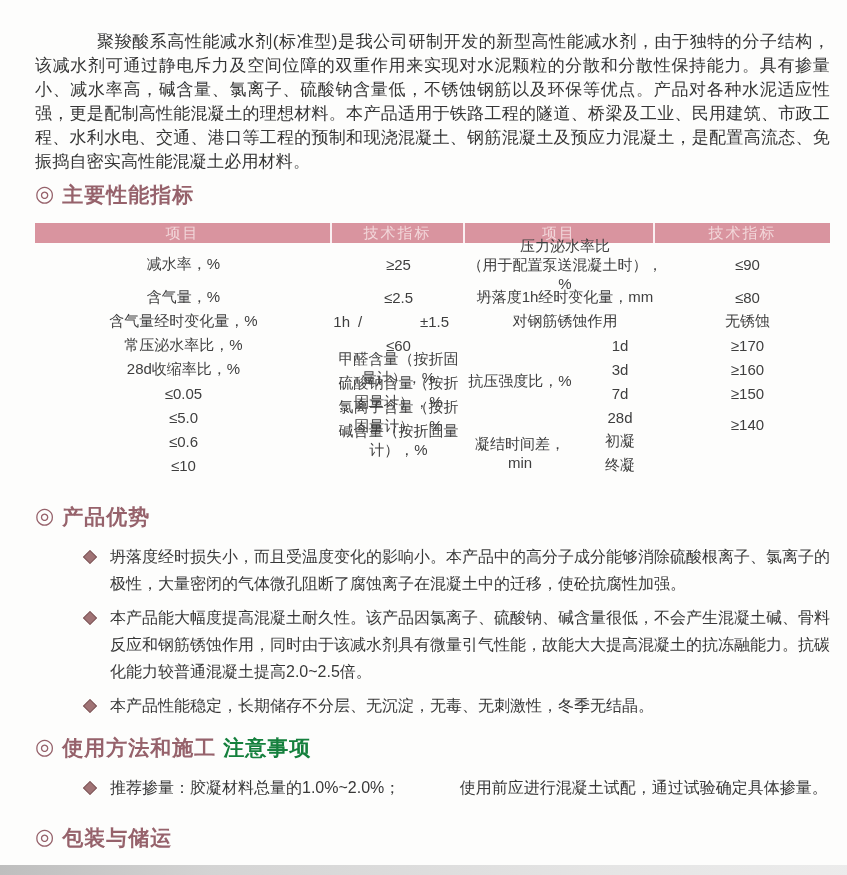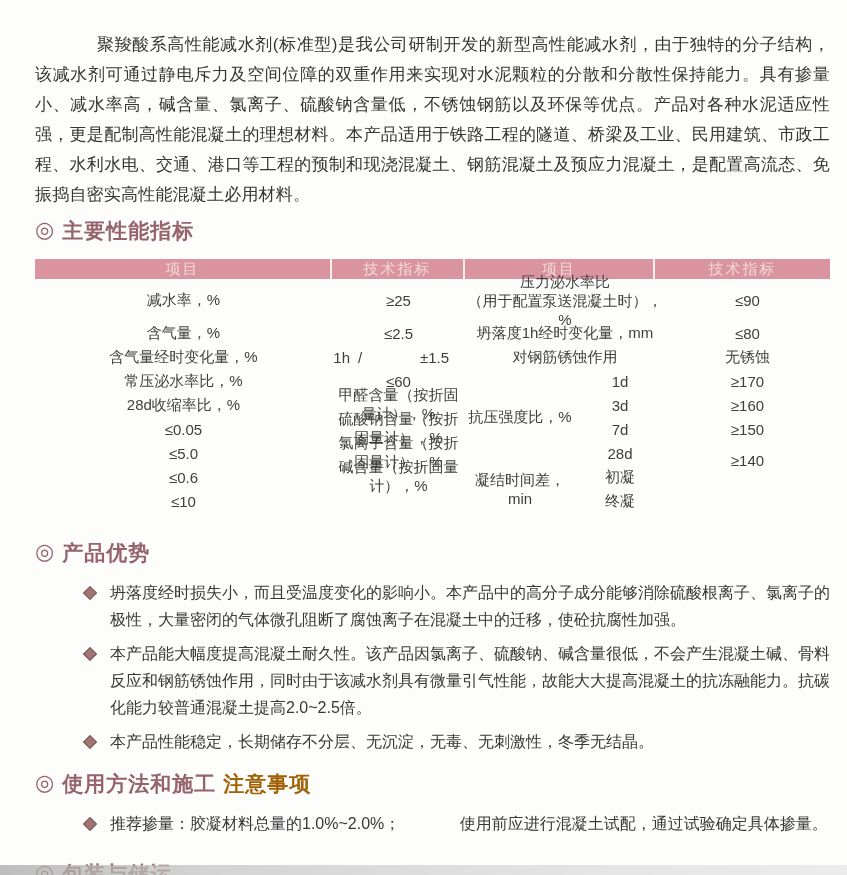--- a/index.html
+++ b/index.html
@@ -6,30 +6,30 @@
   .page {
     width:847px; height:875px; margin:0 auto; position:relative; overflow:hidden;
     background:#fdfdfc; color:#3a3a3a;
     font-family:"Liberation Sans","DejaVu Sans",sans-serif;
   }
   .content { padding:30px 17px 0 35px; }
 
   
   .intro {
     margin:0; text-align:justify; text-indent:62px;
-    font-size:17px; line-height:30px; color:#353535; letter-spacing:.2px;
+    font-size:17px; line-height:24px; color:#353535; letter-spacing:.2px;
   }
 
   
   .sec {
     margin:0; display:flex; align-items:center; gap:7px;
     font-size:21px; font-weight:bold; color:#96626b; letter-spacing:1px;
   }
   .sec .mk { font-size:22px; font-weight:normal; line-height:1; transform:translateY(-1px); }
-  .sec .t2 { color:#a16207; }
+  .sec .t2 { color:#15803d; }
   .sec-performance { margin-top:7px; }
   .sec-advantages  { margin-top:26px; }
   .sec-usage       { margin-top:15px; }
   .sec-packaging   { margin-top:23px; }
 
   
   .tbl { margin-top:14px; width:795px; font-size:15px; color:#3e3e3e; }
   .thead { display:flex; height:20px; background:#d9949f; }
   .thead .th {
     display:flex; align-items:center; justify-content:center;

